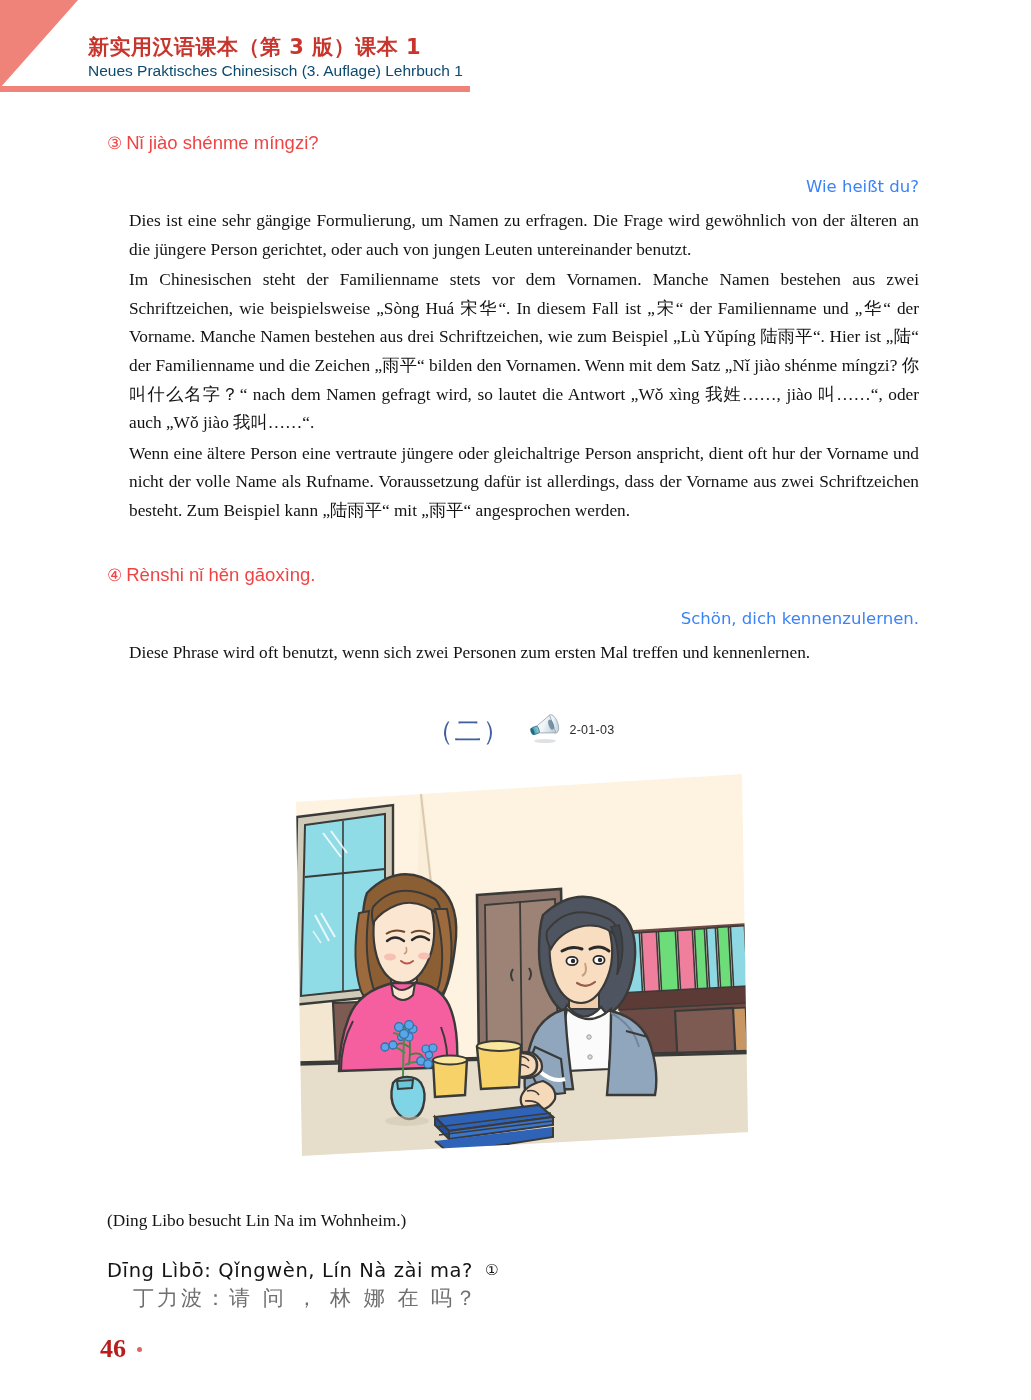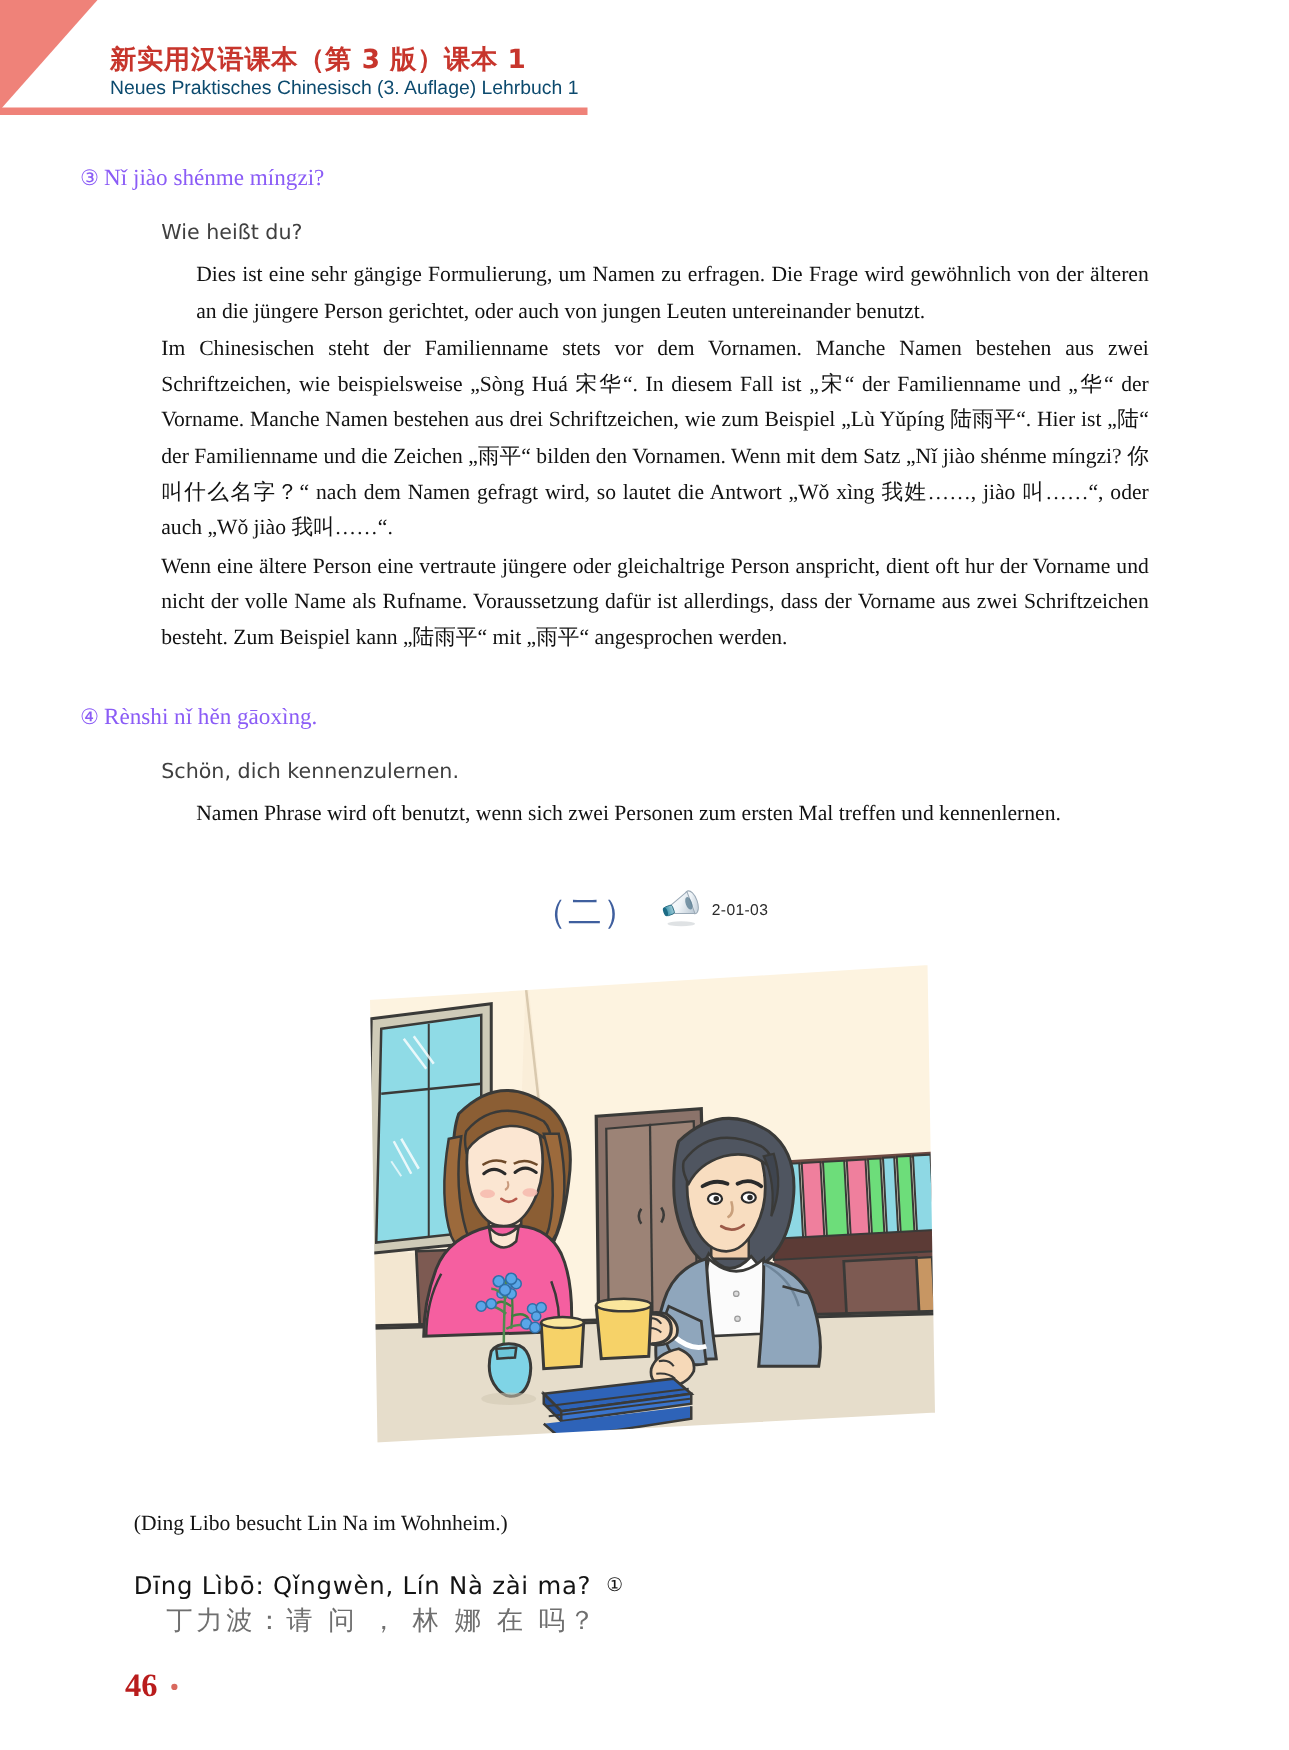--- a/index.html
+++ b/index.html
@@ -59,55 +59,56 @@
 
   
   .content {
     position: absolute;
     top: 128px;
     left: 0;
     width: 1031px;
   }
 
   .section-heading {
-    font-family: Liberation Serif, serif;
+    font-family: Liberation Sans, sans-serif;
     font-size: 18.5px;
-    color: #8b5cf6;
-    margin-left: 64px;
+    color: #ef4444;
+    margin-left: 107px;
     line-height: 30px;
     white-space: nowrap;
   }
   .section-heading .circled {
     font-size: 17px;
     margin-right: 4px;
   }
 
   .section-body {
     margin-left: 129px;
     margin-right: 112px;
   }
 
   .gloss {
     font-family: "DejaVu Sans", "Liberation Sans", sans-serif;
     font-size: 16.5px;
-    color: #404040;
+    color: #3b82f6;
     line-height: 32px;
     margin-top: 12px;
+    text-align: right;
   }
 
   .para {
     font-family: "Liberation Serif", "DejaVu Serif", serif;
     font-size: 17.3px;
     color: #121212;
     line-height: 28.6px;
     text-align: justify;
     text-justify: inter-word;
     margin-top: 2px;
   }
-  .para.first { margin-top: 4px; margin-left: 28px; }
+  .para.first { margin-top: 4px; }
 
   .sec4 { margin-top: 34px; }
 
   
   .part-marker-row {
     margin-top: 46px;
     display: flex;
     align-items: center;
     justify-content: center;
     gap: 18px;
@@ -223,21 +224,21 @@
     <p class="para first">Dies ist eine sehr gängige Formulierung, um Namen zu erfragen. Die Frage wird gewöhnlich von der älteren an die jüngere Person gerichtet, oder auch von jungen Leuten untereinander benutzt.</p>
     <p class="para">Im Chinesischen steht der Familienname stets vor dem Vornamen. Manche Namen bestehen aus zwei Schriftzeichen, wie beispielsweise „Sòng Huá 宋华“. In diesem Fall ist „宋“ der Familienname und „华“ der Vorname. Manche Namen bestehen aus drei Schriftzeichen, wie zum Beispiel „Lù Yǔpíng 陆雨平“. Hier ist „陆“ der Familienname und die Zeichen „雨平“ bilden den Vornamen. Wenn mit dem Satz „Nǐ jiào shénme míngzi? 你叫什么名字？“ nach dem Namen gefragt wird, so lautet die Antwort „Wǒ xìng 我姓……, jiào 叫……“, oder auch „Wǒ jiào 我叫……“.</p>
     <p class="para">Wenn eine ältere Person eine vertraute jüngere oder gleichaltrige Person anspricht, dient oft hur der Vorname und nicht der volle Name als Rufname. Voraussetzung dafür ist allerdings, dass der Vorname aus zwei Schriftzeichen besteht. Zum Beispiel kann „陆雨平“ mit „雨平“ angesprochen werden.</p>
   </div>
 
   <div class="section-heading sec4">
     <span class="circled">④</span><span>Rènshi nǐ hěn gāoxìng.</span>
   </div>
   <div class="section-body">
     <div class="gloss">Schön, dich kennenzulernen.</div>
-    <p class="para first">Namen Phrase wird oft benutzt, wenn sich zwei Personen zum ersten Mal treffen und kennenlernen.</p>
+    <p class="para first">Diese Phrase wird oft benutzt, wenn sich zwei Personen zum ersten Mal treffen und kennenlernen.</p>
   </div>
 
   <div class="part-marker-row">
     <span class="part-label">（二）</span>
     <span class="audio-chip">
       <span class="megaphone">
         <svg width="34" height="30" viewBox="0 0 34 30">
           <defs>
             <linearGradient id="horn" x1="0" y1="0" x2="1" y2="1">
               <stop offset="0%" stop-color="#ffffff"></stop>

